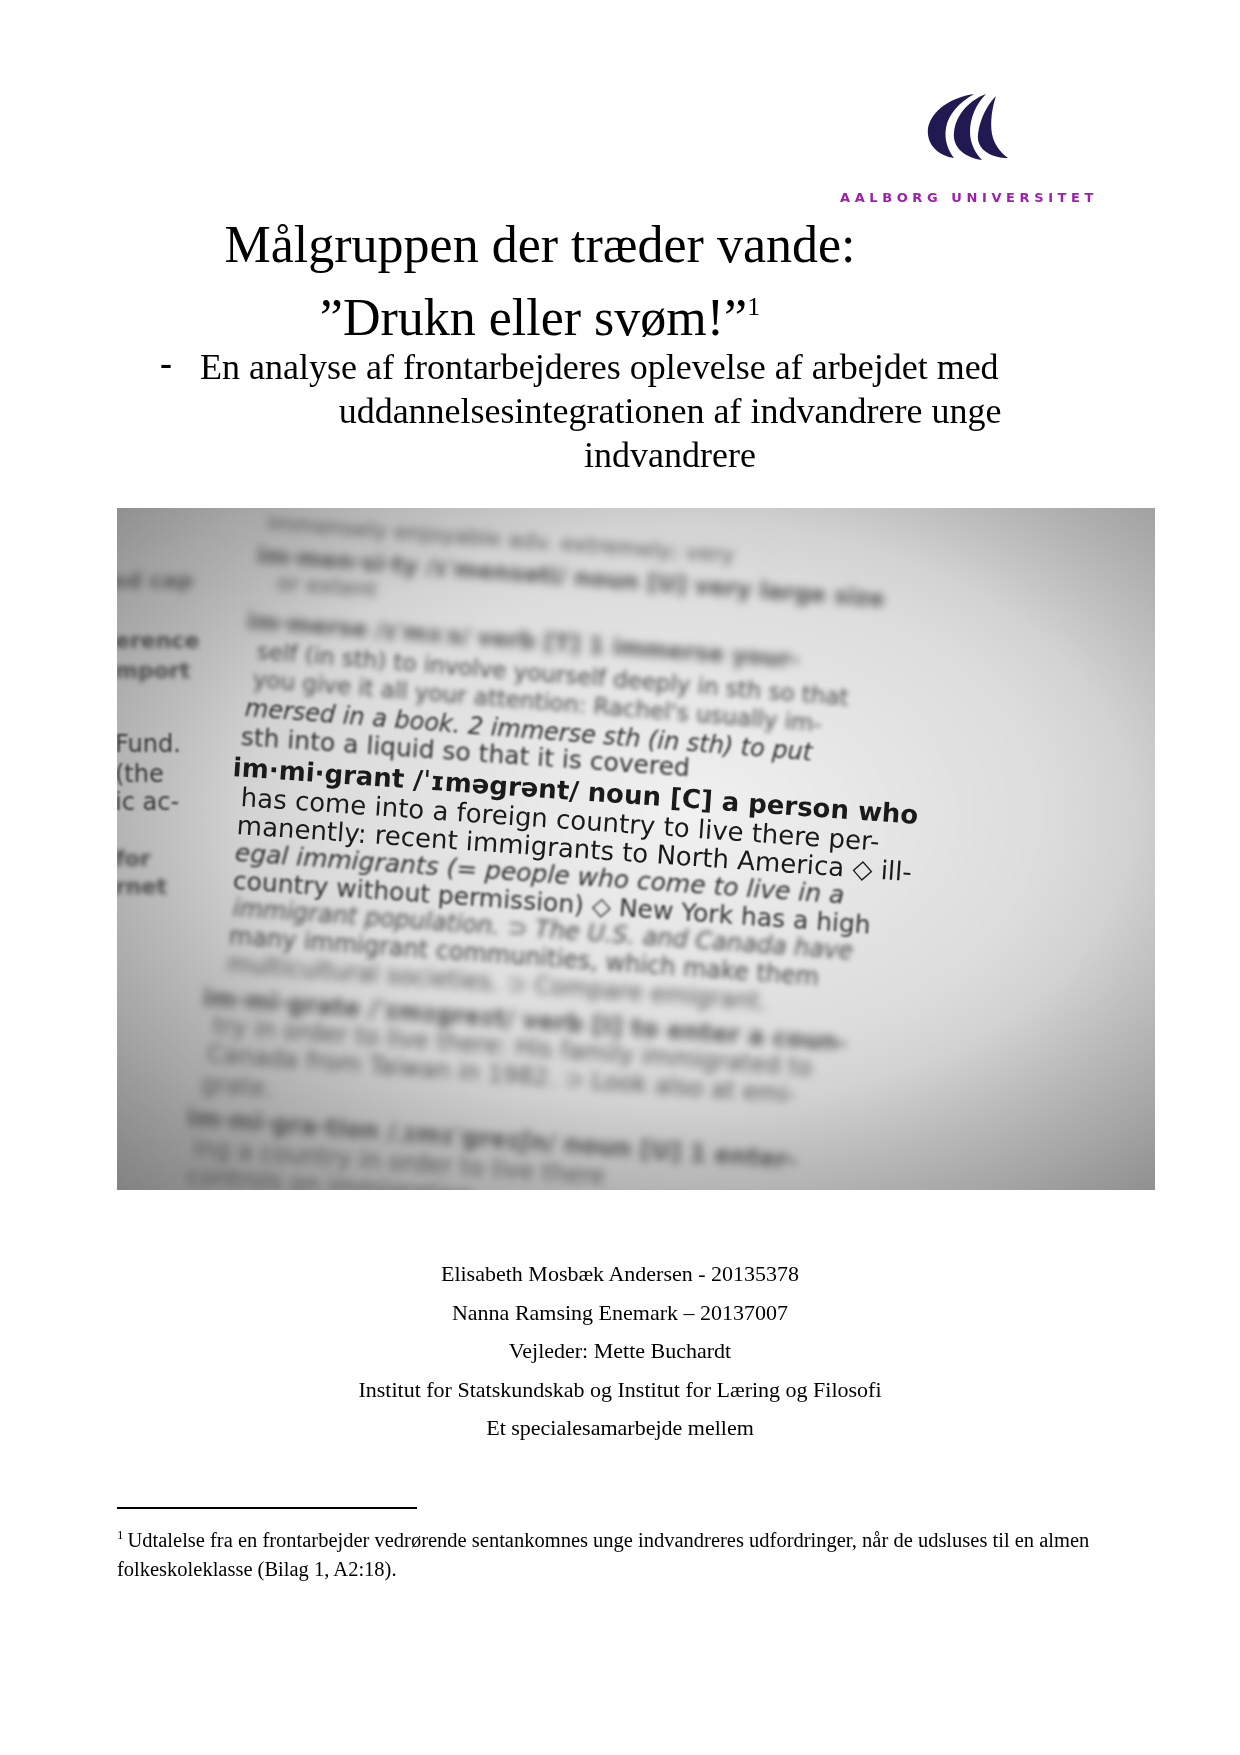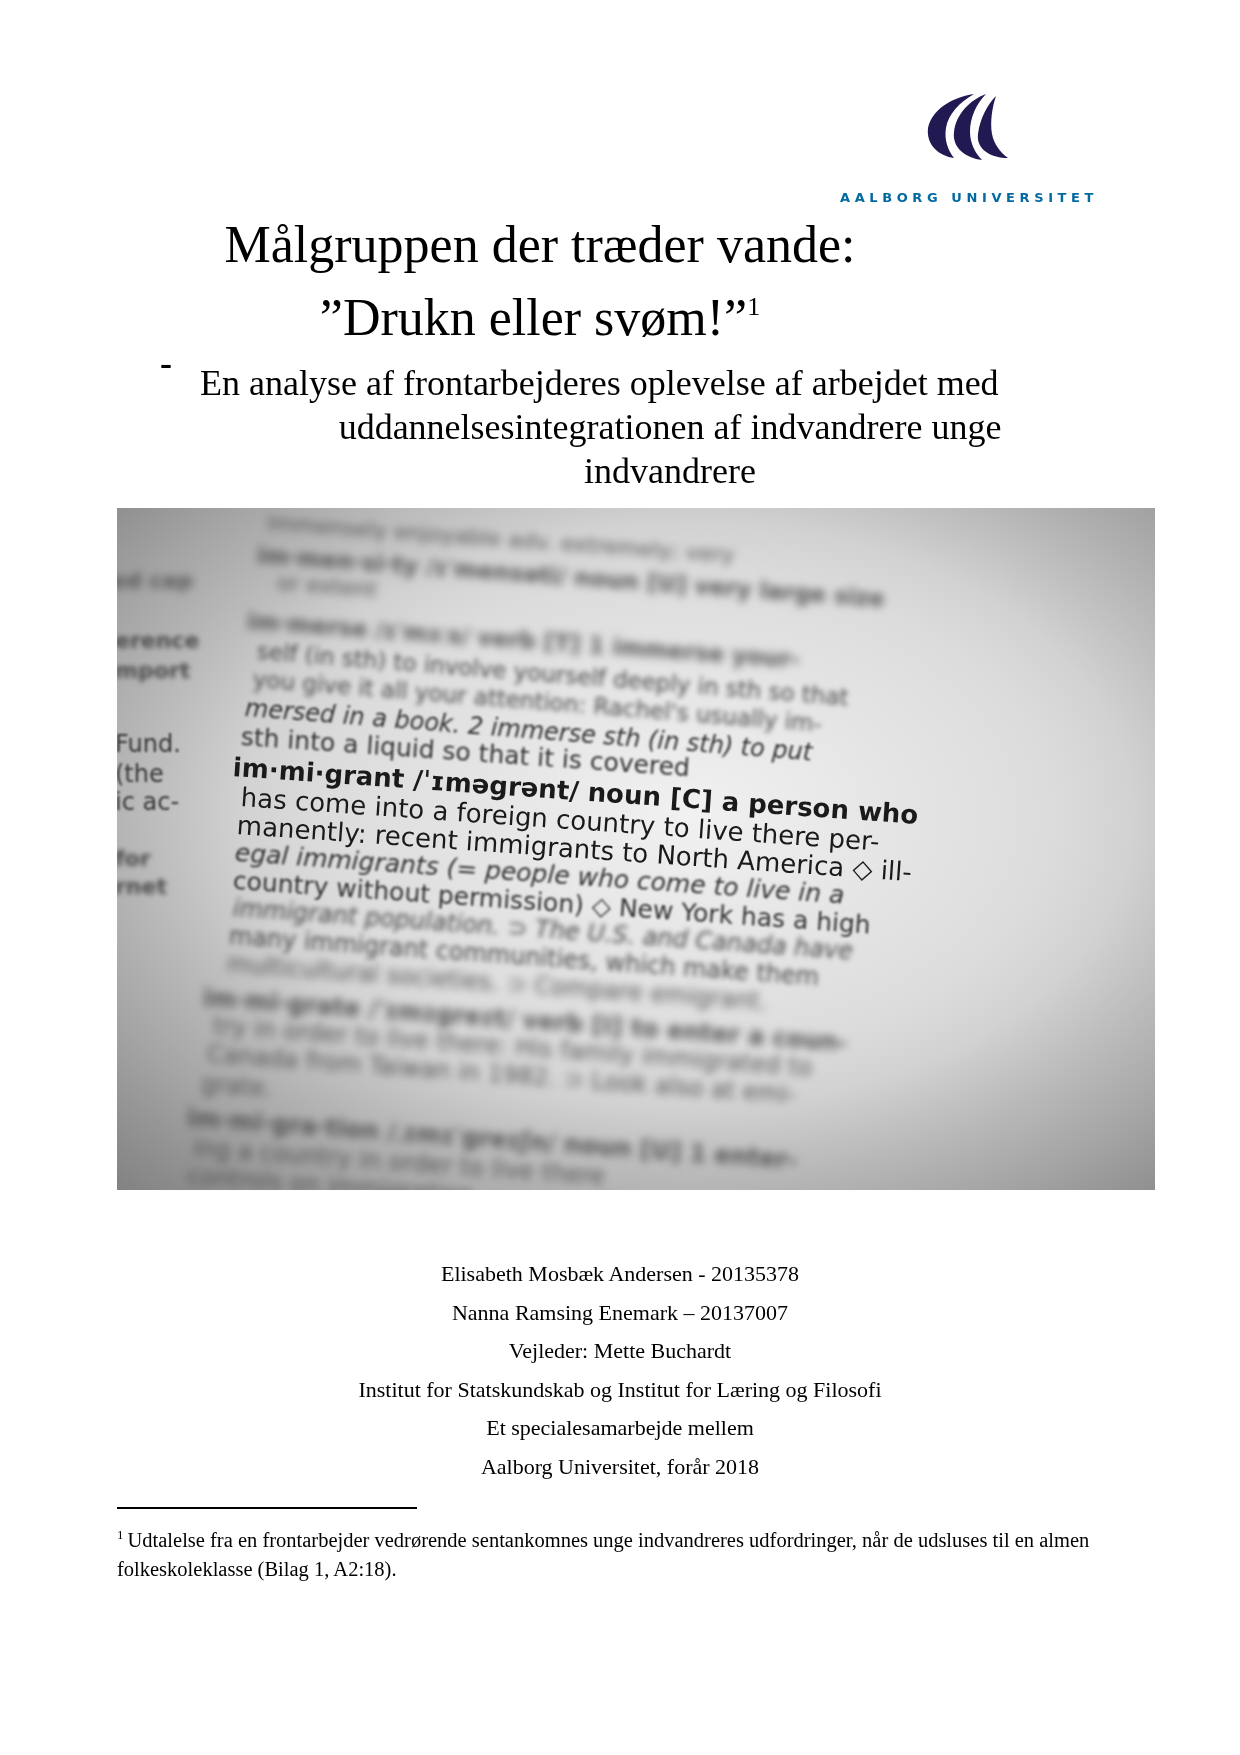--- a/index.html
+++ b/index.html
@@ -29,21 +29,21 @@
   }
   .logo-text {
     position: absolute;
     left: 0;
     top: 102px;
     width: 280px;
     font-family: "DejaVu Sans", "Liberation Sans", sans-serif;
     font-weight: bold;
     font-size: 13px;
     letter-spacing: 4.6px;
-    color: #0369a1;
+    color: #a21caf;
     white-space: nowrap;
   }
   .title {
     position: absolute;
     left: 0;
     width: 1080px;
     text-align: center;
     font-family: "Liberation Serif", "DejaVu Serif", serif;
     font-size: 52px;
     line-height: 62px;
@@ -64,21 +64,21 @@
     position: absolute;
     left: 0;
     top: -4px;
     font-weight: bold;
   }
   .subtitle .line {
     display: block;
     text-align: center;
     padding-left: 60px;
   }
-  .subtitle .line.first { text-align: left; padding-left: 40px; margin-top: 16px; }
+  .subtitle .line.first { text-align: left; padding-left: 40px; }
 
   
   .photo {
     position: absolute;
     left: 117px;
     top: 508px;
     width: 1038px;
     height: 682px;
     overflow: hidden;
     background: radial-gradient(ellipse at 55% 45%, #f1f1f1 0%, #dcdcdc 45%, #b9b9b9 80%, #9d9d9d 100%);
@@ -192,17 +192,16 @@
   <div class="dict-line blur-strong" style="left:70px;top:654px;font-size:24px;transform:rotate(4deg);">controls on immigration</div>
   <div class="vignette"></div>
 </div>
 
 <div class="authors">
   <div>Elisabeth Mosbæk Andersen - 20135378</div>
   <div>Nanna Ramsing Enemark – 20137007</div>
   <div>Vejleder: Mette Buchardt</div>
   <div>Institut for Statskundskab og Institut for Læring og Filosofi</div>
   <div>Et specialesamarbejde mellem</div>
-  <div>Aalborg Universitet, forår 2018</div>
 </div>
 
 <div class="fn-rule"></div>
 <div class="footnote"><sup>1</sup><span>Udtalelse fra en frontarbejder vedrørende sentankomnes unge indvandreres udfordringer, når de udsluses til en almen folkeskoleklasse (Bilag 1, A2:18).</span></div>
 
 </body></html>

